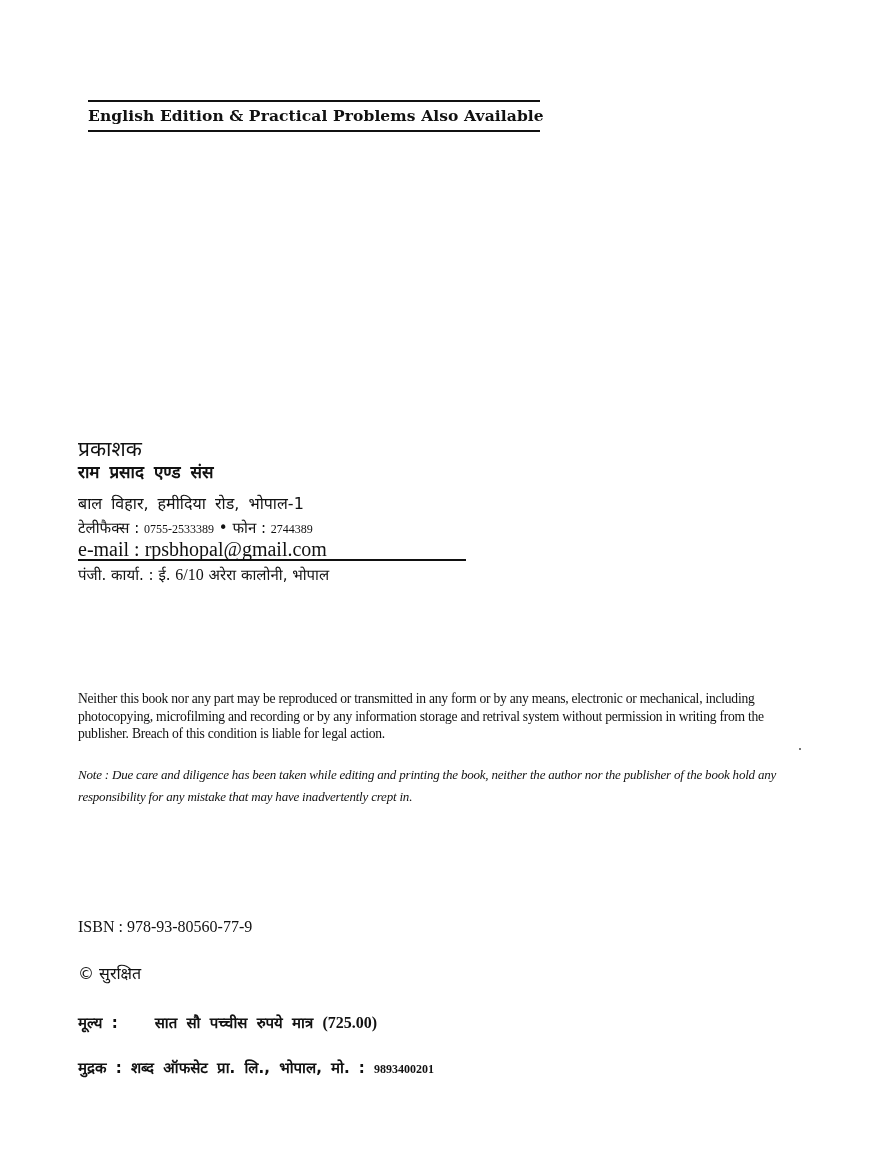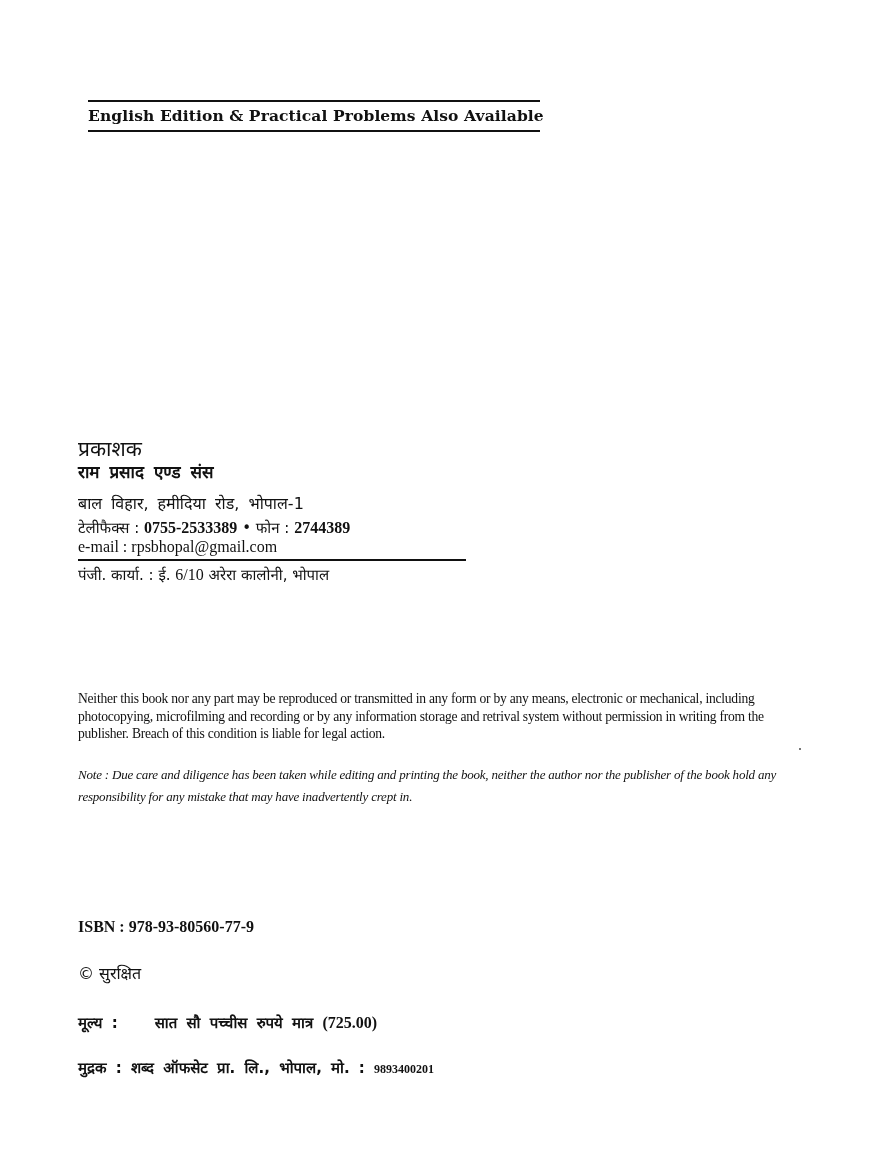--- a/index.html
+++ b/index.html
@@ -57,27 +57,26 @@
     }
     .publisher-phone {
       left: 78px;
       top: 517px;
       font-size: 15px;
       font-family: "DejaVu Sans", sans-serif;
       white-space: nowrap;
     }
     .publisher-phone .num {
       font-family: "Liberation Serif", serif;
-      font-size: 16px;
-      font-weight: bold;
+      font-size: 12px;
     }
     .publisher-email {
       left: 78px;
       top: 538px;
-      font-size: 16px;
+      font-size: 20px;
       white-space: nowrap;
     }
     .publisher-rule {
       left: 78px;
       top: 559px;
       width: 388px;
       height: 0;
       border-top: 2px solid #111;
     }
     .registered-office {
@@ -118,21 +117,21 @@
       width: 2px;
       height: 2px;
       background: #777;
     }
 
     
     .isbn {
       left: 78px;
       top: 918px;
       font-family: "Liberation Serif", serif;
-      font-weight: bold;
+      font-weight: normal;
       font-size: 16px;
       white-space: nowrap;
     }
     .copyright {
       left: 78px;
       top: 962px;
       font-size: 16px;
       font-family: "DejaVu Sans", sans-serif;
       white-space: nowrap;
     }

